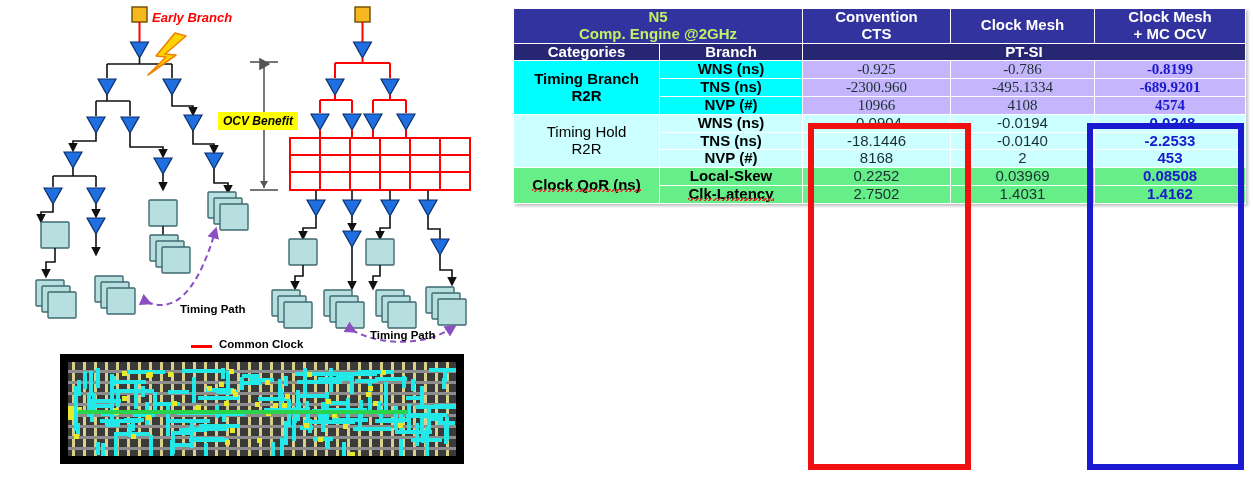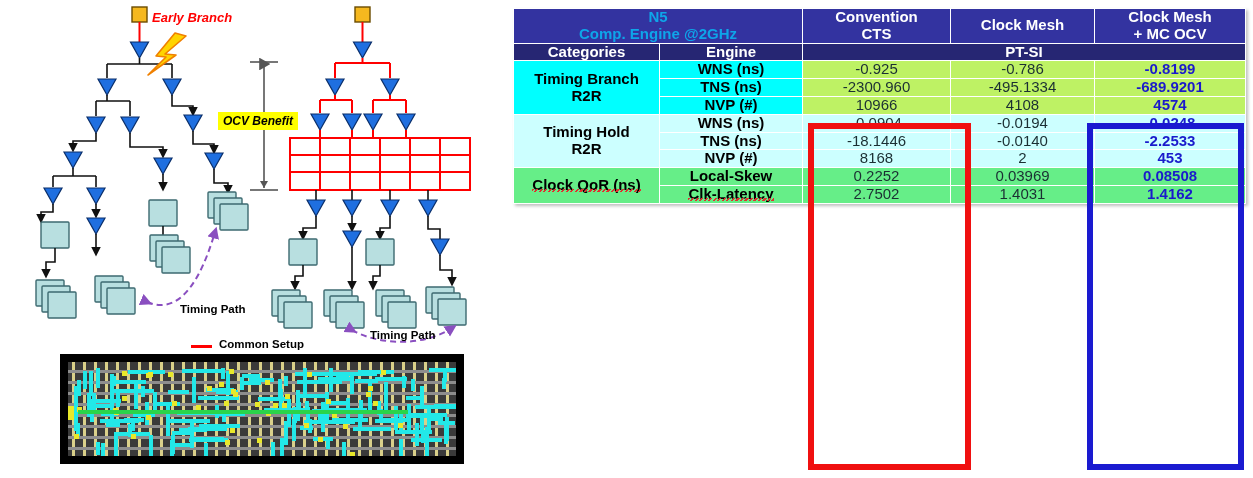--- a/index.html
+++ b/index.html
@@ -31,30 +31,30 @@
   .fp-green{position:absolute;height:4px;background:#2ad44a;}
   .fp-pin{position:absolute;width:6px;height:14px;background:#e8e82a;}
 
   
   #tblWrap{position:absolute;left:513px;top:8px;width:732px;height:462px;}
   table.qor{border-collapse:collapse;table-layout:fixed;width:732px;
             box-shadow:2px 2px 3px rgba(0,0,0,.25);}
   table.qor td{border:1px solid #ffffff;text-align:center;vertical-align:middle;
                font-size:15px;line-height:1.12;padding:0;}
 
-  .c-hdr{background:#3333a0;color:#0ea5e9;font-weight:bold;font-size:19px;}
+  .c-hdr{background:#3333a0;color:#bef264;font-weight:bold;font-size:19px;}
   .c-hdr-small{background:#3333a0;color:#fff;font-weight:bold;font-size:17px;}
   .c-sub{background:#262673;color:#fff;font-weight:bold;font-size:17px;}
   .c-cat-cyan{background:#00ffff;color:#000;font-weight:bold;font-size:17px;}
-  .c-cat-lcyan{background:#ccffff;color:#000;font-weight:bold;font-size:17px;}
+  .c-cat-lcyan{background:#ccffff;color:#000;font-weight:normal;font-size:17px;}
   .c-cat-green{background:#66ee88;color:#000;font-weight:bold;font-size:17px;}
   .c-met-cyan{background:#00ffff;color:#000;font-weight:bold;font-size:16px;}
   .c-met-lcyan{background:#ccffff;color:#000;font-weight:bold;font-size:16px;}
   .c-met-green{background:#66ee88;color:#000;font-weight:bold;font-size:16px;}
-  .v-cyan{background:#bef264;color:#1b2f33;font-size:16px;}
+  .v-cyan{background:#c4b5fd;color:#1b2f33;font-size:16px;font-family:Liberation Serif, serif;}
   .v-lcyan{background:#ccffff;color:#1b2f33;font-size:16px;}
   .v-green{background:#66ee88;color:#1b2f33;font-size:16px;}
   .v-hl{color:#1a1acc;font-weight:bold;}
 
   .sq{position:relative;}
   .sq::after{content:"";position:absolute;left:0;right:0;bottom:1px;height:3px;
     background-image:repeating-linear-gradient(135deg,#e03030 0 1.6px,transparent 1.6px 3.2px);}
 
   #redbox{position:absolute;left:295px;top:115px;width:163px;height:347px;
           border:6px solid #f01010;box-sizing:border-box;pointer-events:none;}
@@ -233,21 +233,21 @@
           <path d="M175,33 L156,56 L166,57 L148,75 L176,55 L165,54 L186,36 z" fill="#ffd400" stroke="#f08000" stroke-width="1.6" stroke-linejoin="round"></path>
         </g>
       </svg>
     </div>
 
     <div class="lbl lbl-early">Early Branch</div>
     <div class="lbl lbl-ocv">OCV Benefit</div>
     <div class="lbl lbl-tp1">Timing Path</div>
     <div class="lbl lbl-tp2">Timing Path</div>
     <div class="common-dash"></div>
-    <div class="lbl lbl-common">Common Setup</div>
+    <div class="lbl lbl-common">Common Clock</div>
 
     <div id="floor">
       <div id="floorInner">
           <div class="fp-col" style="left: 4px;"></div>
           <div class="fp-col" style="left: 15px;"></div>
           <div class="fp-col" style="left: 26px;"></div>
           <div class="fp-col" style="left: 37px;"></div>
           <div class="fp-col" style="left: 48px;"></div>
           <div class="fp-col" style="left: 59px;"></div>
           <div class="fp-col" style="left: 70px;"></div>
@@ -503,21 +503,21 @@
             <div>CTS</div>
           </td>
           <td class="c-hdr-small">Clock Mesh</td>
           <td class="c-hdr-small">
             <div>Clock Mesh</div>
             <div>+ MC OCV</div>
           </td>
         </tr>
         <tr>
           <td class="c-sub">Categories</td>
-          <td class="c-sub">Engine</td>
+          <td class="c-sub">Branch</td>
           <td class="c-sub" colspan="3">PT-SI</td>
         </tr>
 
         <tr>
           <td class="c-cat-cyan" rowspan="3">
             <div>Timing Branch</div>
             <div>R2R</div>
           </td>
           <td class="c-met-cyan">WNS (ns)</td>
           <td class="v-cyan">-0.925</td>

